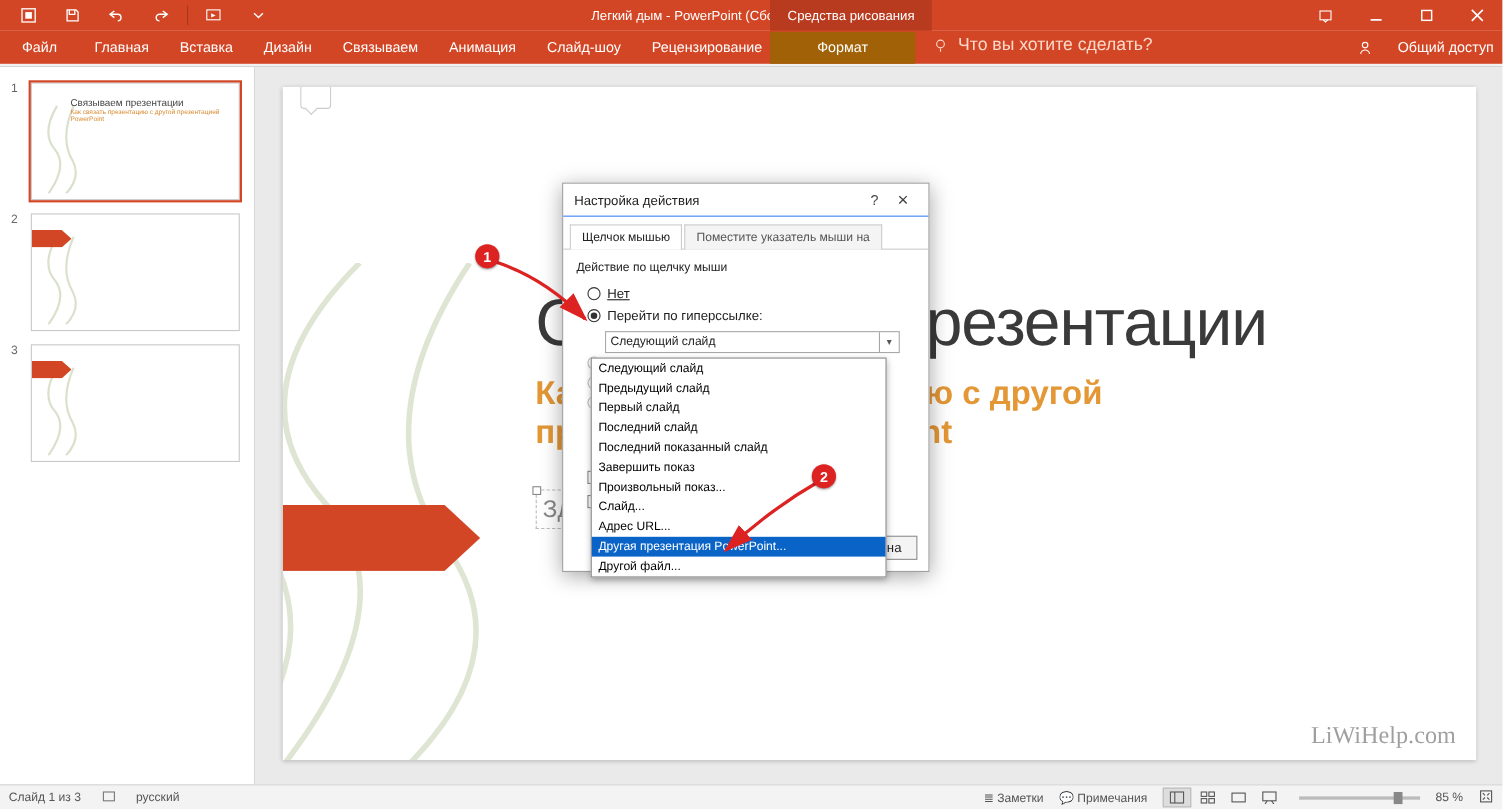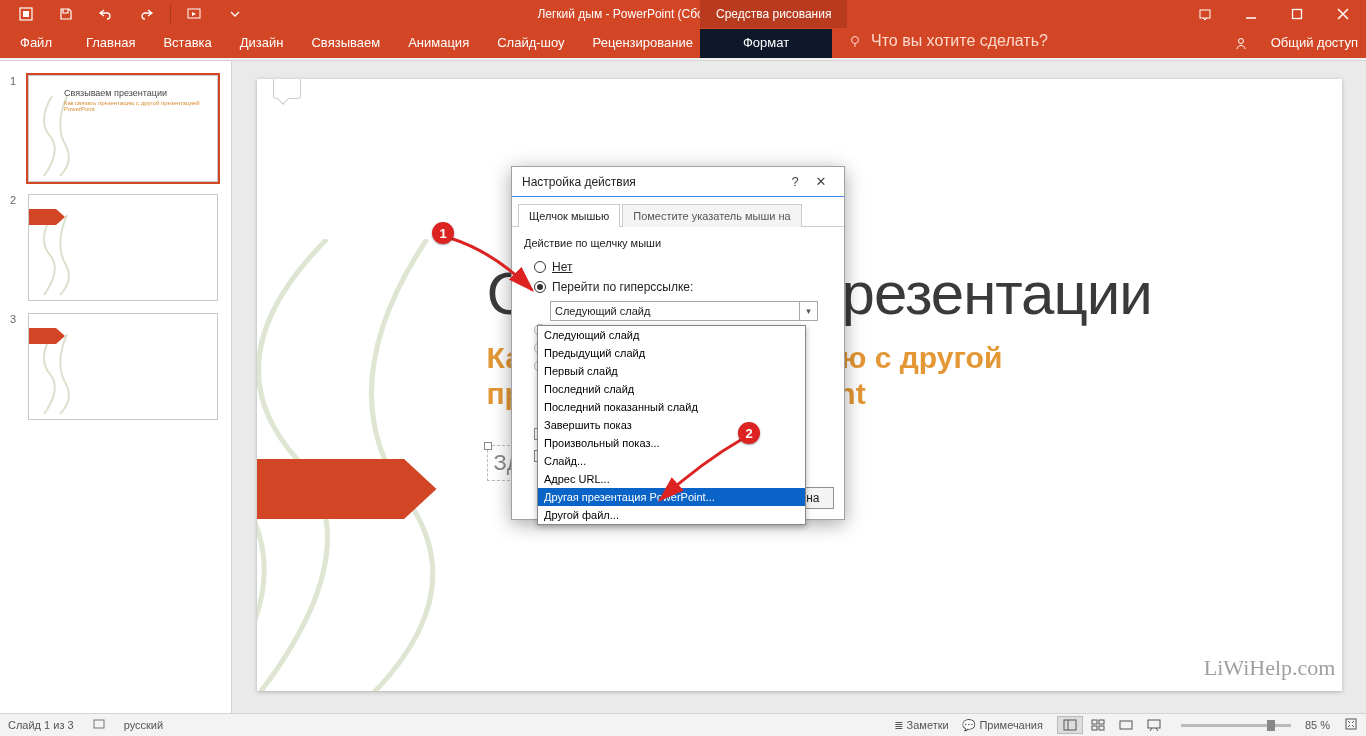--- a/index.html
+++ b/index.html
@@ -12,21 +12,21 @@
 .qat-sep { width:1px; height:18px; background:rgba(0,0,0,0.2); margin:0 2px; }
 .title-center { position:absolute; left:50%; transform:translateX(-50%); display:flex; align-items:center; gap:6px; white-space:nowrap; }
 .title-drawtool { position:absolute; left:700px; top:0; height:28px; padding:0 16px; background:#b83b1f; display:flex; align-items:center; color:#fff; font-size:12px; }
 .win-controls { position:absolute; right:0; top:0; display:flex; }
 .win-btn { width:46px; height:28px; display:flex; align-items:center; justify-content:center; color:#fff; }
 
 
 .ribbon-tabs { height:30px; background:#d24625; display:flex; align-items:flex-end; color:#fff; font-size:13px; padding-left:6px; position:relative; }
 .rtab { padding:6px 14px 8px; cursor:pointer; }
 .rtab.file { margin-right:6px; }
-.rtab.contextual { position:absolute; left:700px; width:132px; text-align:center; background:#0f172a; padding:6px 0 8px; }
+.rtab.contextual { position:absolute; left:700px; width:132px; text-align:center; background:#a16207; padding:6px 0 8px; }
 .tell-me { position:absolute; left:848px; display:flex; align-items:center; gap:9px; color:#ffd9cc; font-size:16px; padding-bottom:8px; }
 .share-btn { position:absolute; right:8px; display:flex; align-items:center; gap:23px; font-size:13px; padding-bottom:8px; }
 
 .ribbon-content { height:3px; background:#f1f1f1; border-bottom:1px solid #d4d4d4; }
 
 
 .main { display:flex; height:652px; background:#eaeaea; }
 .thumbs { width:232px; background:#fff; border-right:1px solid #d4d4d4; padding:8px 0; overflow-y:auto; }
 .thumb-item { display:flex; padding:6px 10px; gap:8px; }
 .thumb-num { font-size:11px; color:#666; width:10px; }
@@ -47,21 +47,21 @@
 .slide-smoke { position:absolute; left:-130px; top:160px; width:520px; height:470px; opacity:0.22; }
 .slide-smoke svg { width:100%; height:100%; }
 .slide-title { position:absolute; left:230px; top:180px; font-size:60px; font-weight:300; color:#3a3a3a; letter-spacing:-1px; }
 .slide-sub1 { position:absolute; left:230px; top:262px; font-size:30px; font-weight:600; color:#e39735; }
 .slide-sub2 { position:absolute; left:230px; top:298px; font-size:30px; font-weight:600; color:#e39735; }
 .slide-placeholder { position:absolute; left:230px; top:366px; font-size:22px; color:#888; border:1px dashed #bbb; padding:4px 6px; }
 .slide-placeholder::before, .slide-placeholder::after { content:""; position:absolute; width:6px; height:6px; background:#fff; border:1px solid #888; }
 .slide-placeholder::before { left:-4px; top:-4px; }
 .slide-placeholder::after { right:-4px; bottom:-4px; }
 .slide-arrow { position:absolute; left:0; top:380px; width:180px; height:60px; background:#d24625; clip-path:polygon(0 0,82% 0,100% 50%,82% 100%,0 100%); }
-.watermark { position:absolute; right:6px; bottom:10px; font-size:22px; color:#888; font-family:"Comic Sans MS",cursive; opacity:0.8; }
+.watermark { position:absolute; right:18px; bottom:10px; font-size:22px; color:#888; font-family:"Comic Sans MS",cursive; opacity:0.8; }
 
 
 .dialog { position:absolute; left:511px; top:166px; width:334px; background:#fff; border:1px solid #a0a0a0; box-shadow:0 4px 18px rgba(0,0,0,0.35); font-size:12px; color:#222; }
 .dlg-title { height:30px; display:flex; align-items:center; padding:0 10px; border-bottom:1px solid #3b82f6; }
 .dlg-title-txt { flex:1; font-size:12px; }
 .dlg-help,.dlg-close { width:26px; height:26px; display:flex; align-items:center; justify-content:center; font-size:13px; color:#444; cursor:pointer; }
 .dlg-tabs { display:flex; padding:6px 6px 0; border-bottom:1px solid #ccc; }
 .dlg-tab { padding:5px 10px; border:1px solid #ccc; border-bottom:none; background:#fff; font-size:11px; margin-right:2px; position:relative; top:1px; }
 .dlg-tab.inactive { background:#f4f4f4; color:#555; }
 .dlg-body { padding:10px 12px 12px; }

